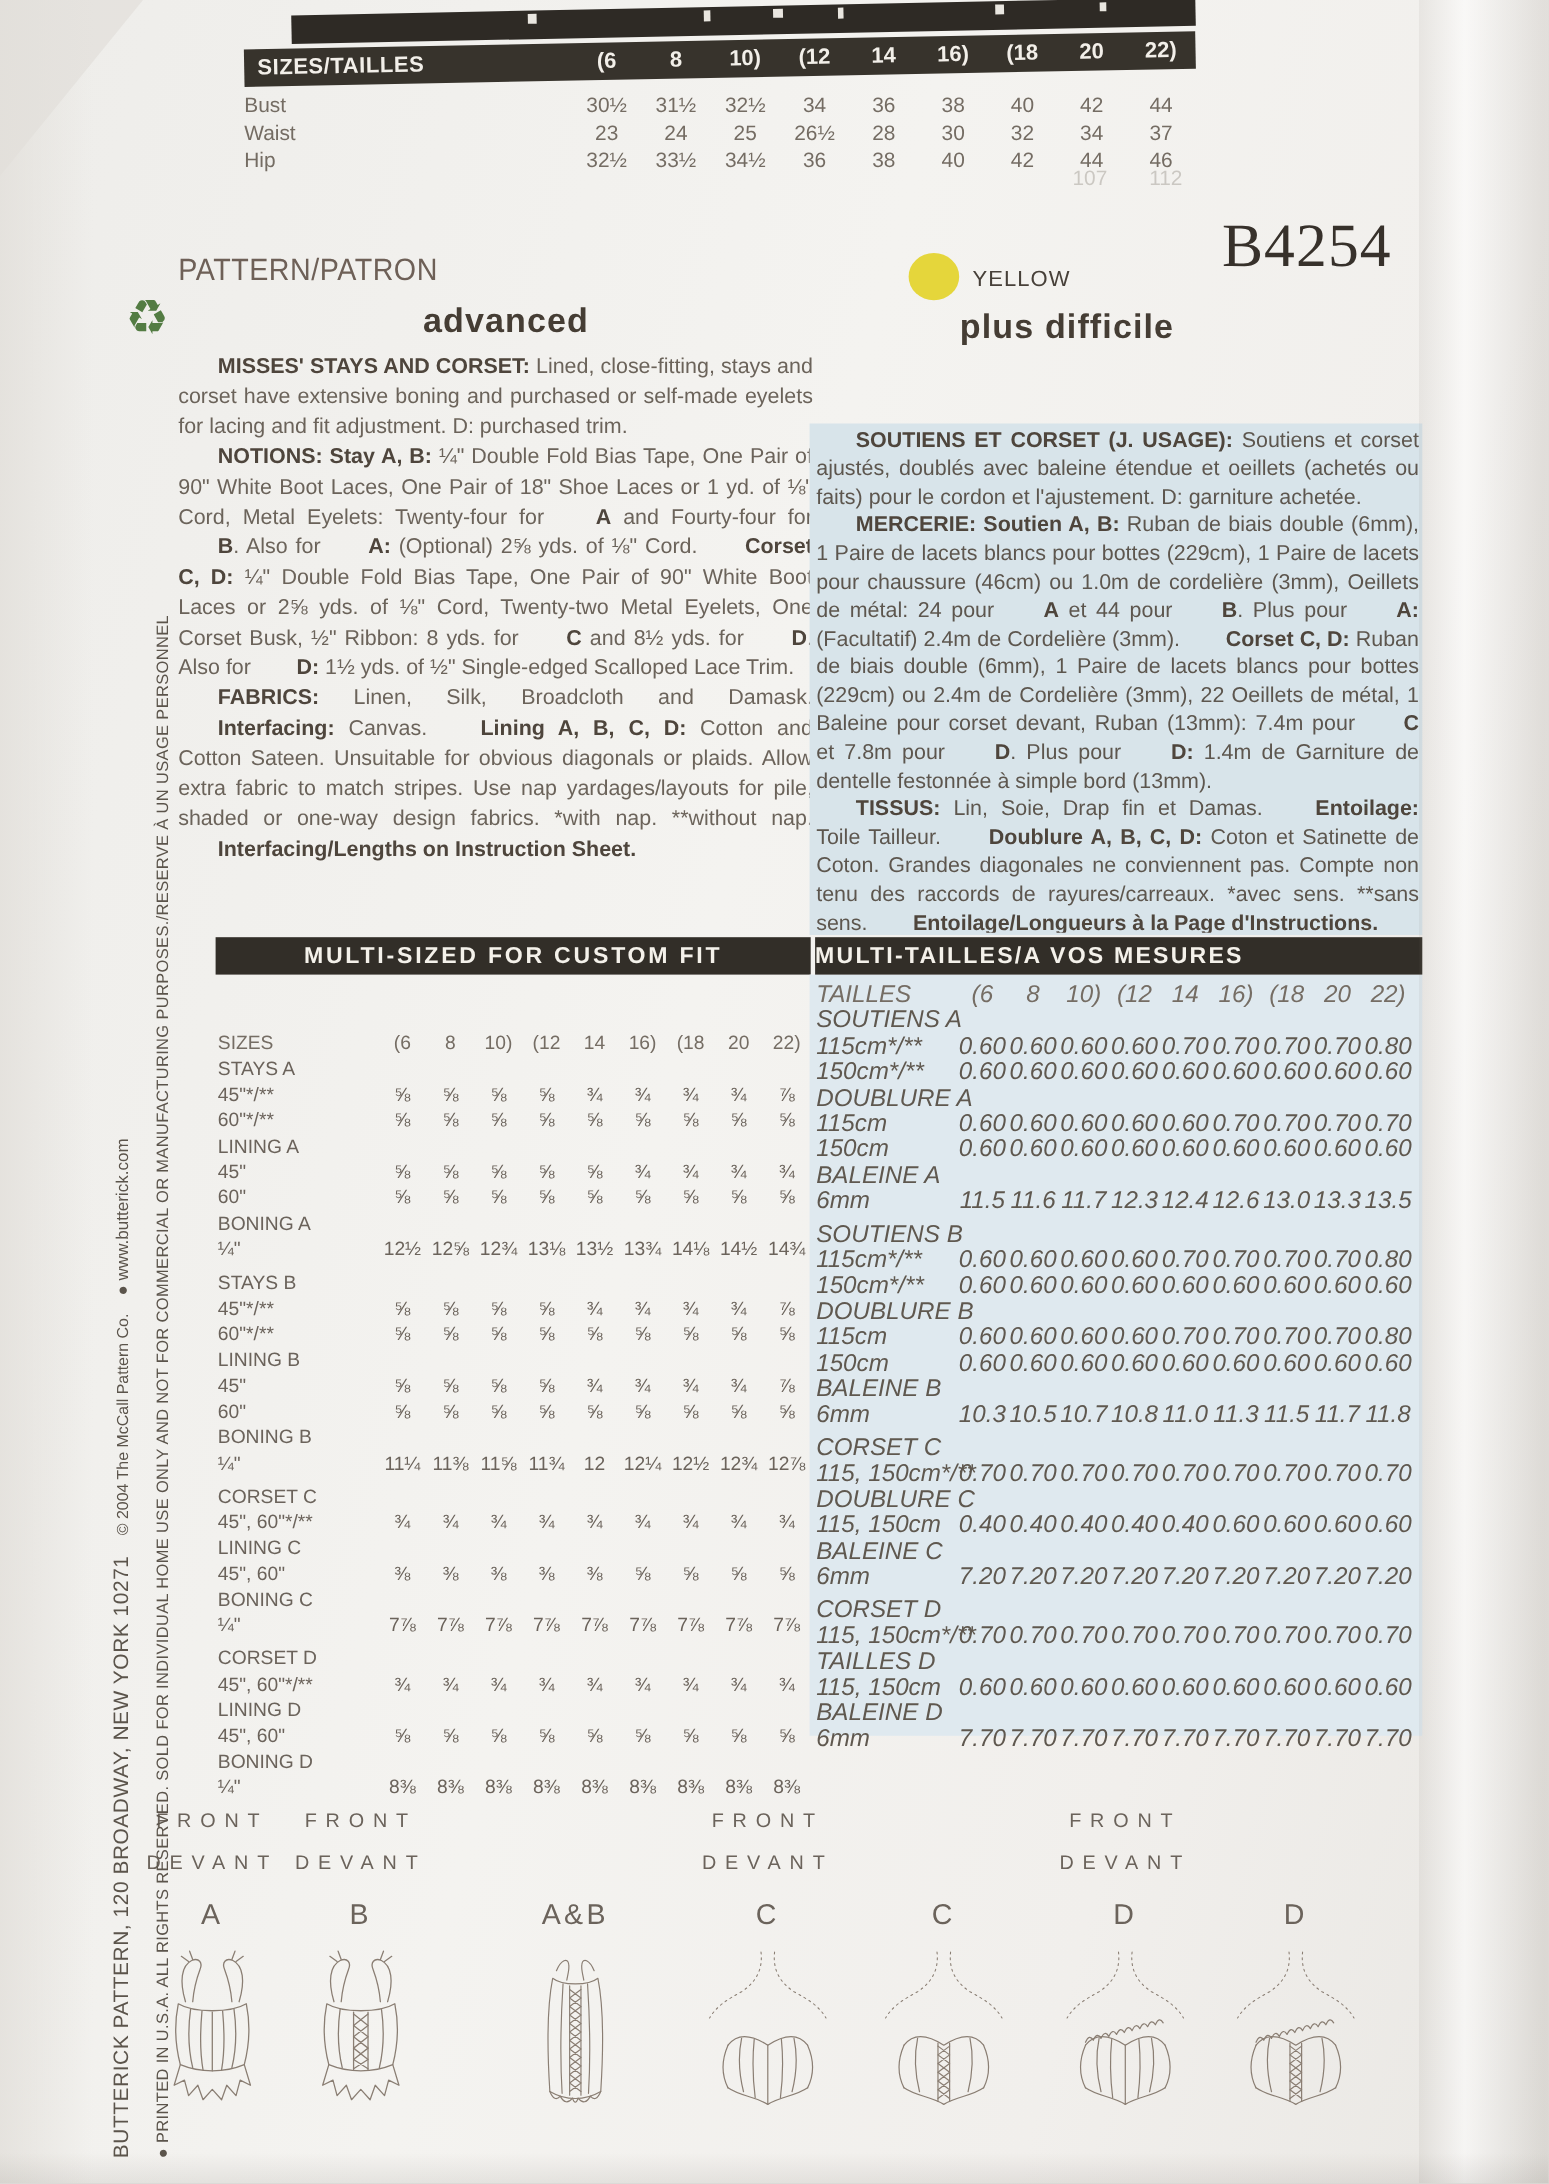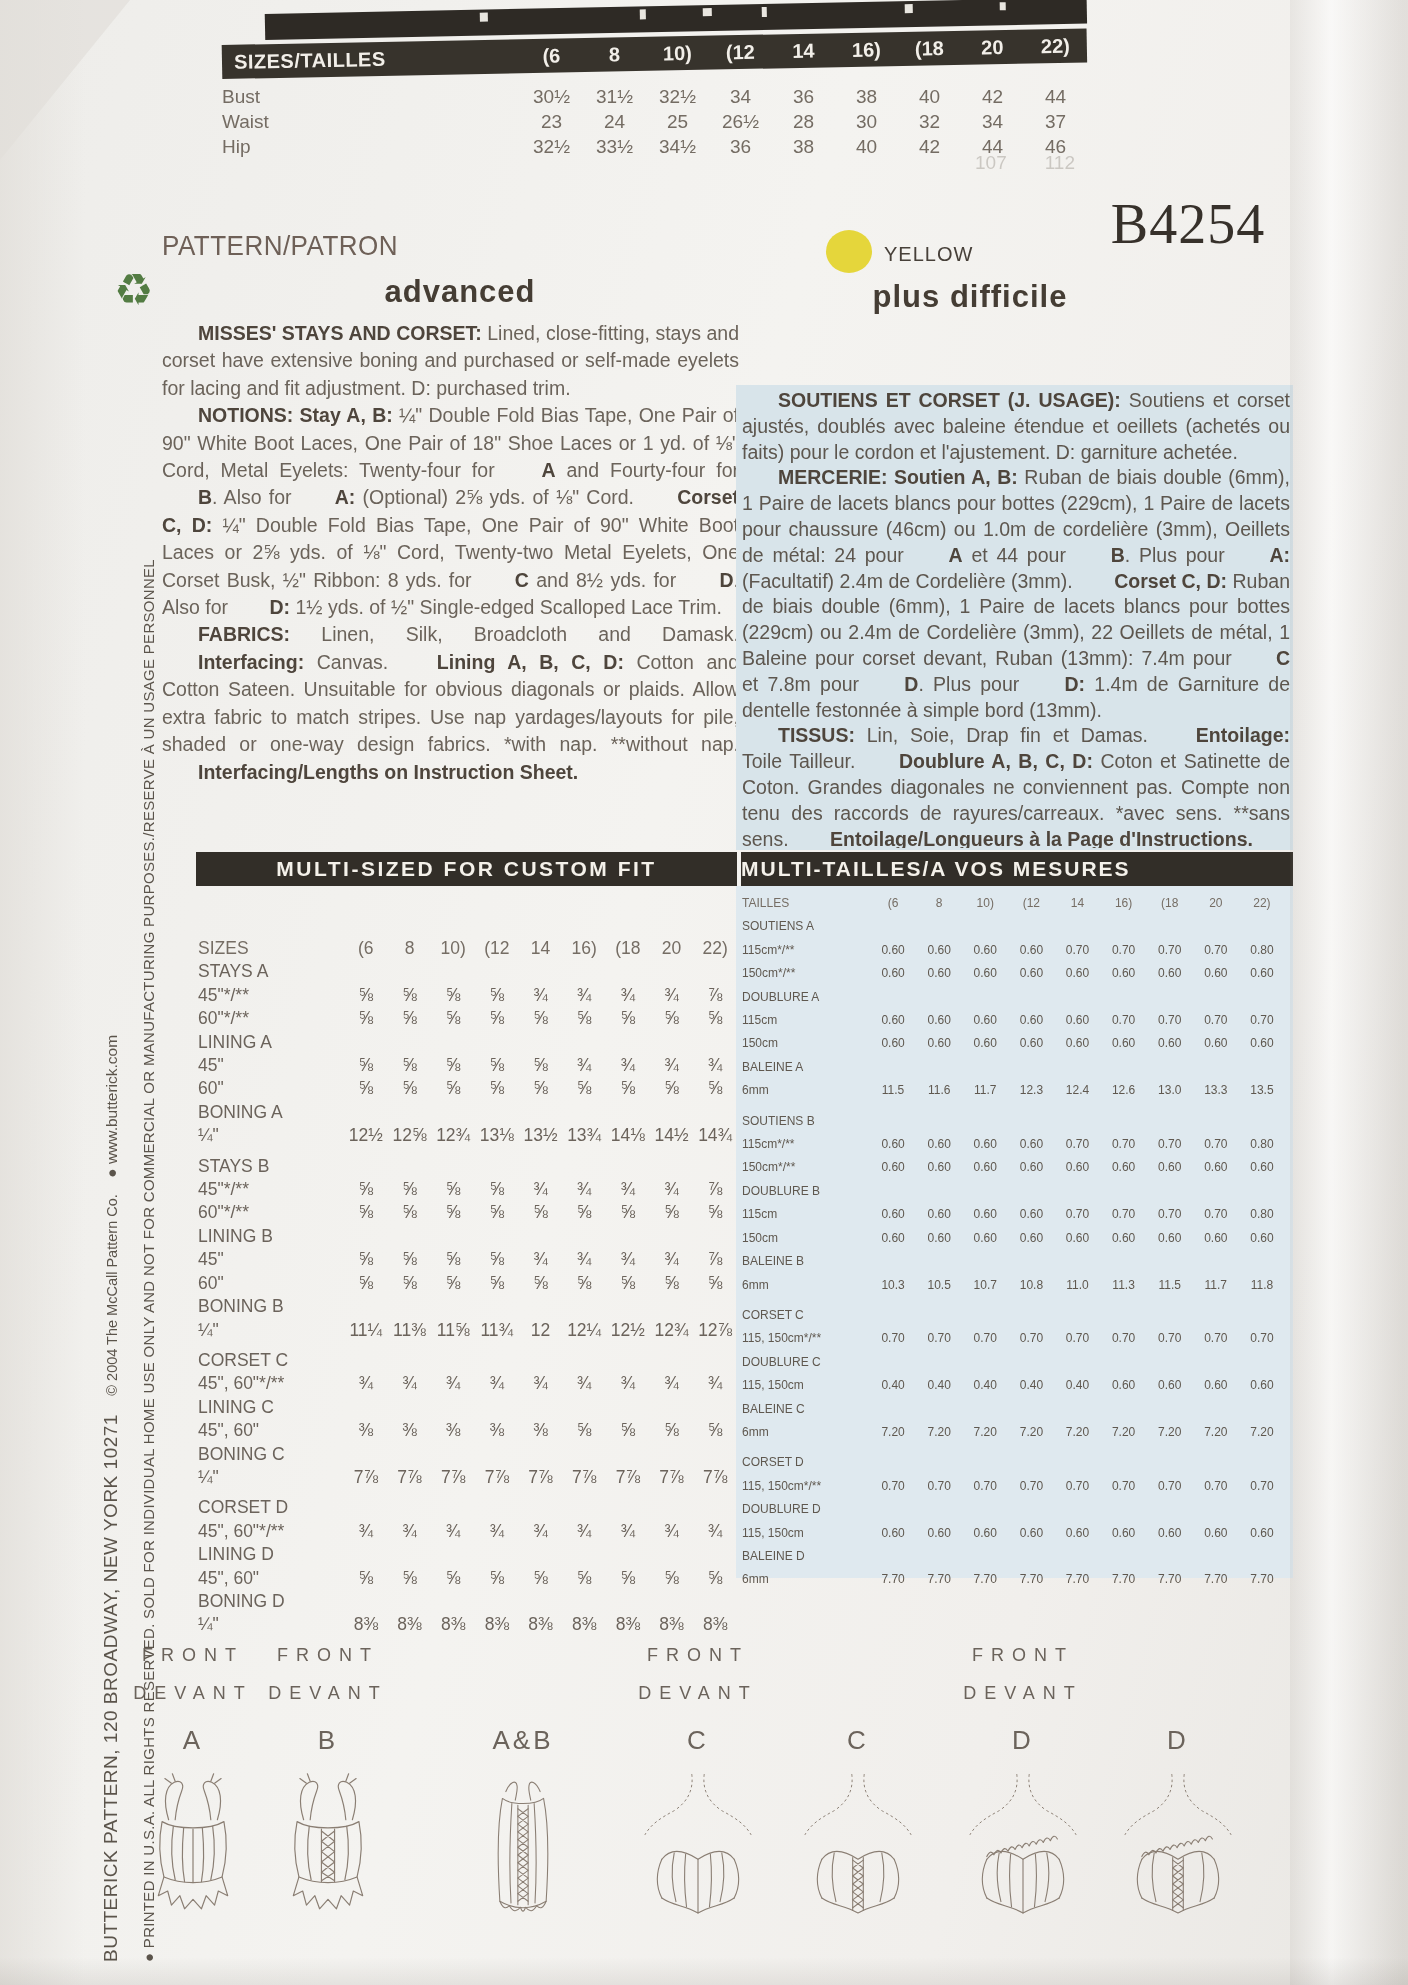--- a/index.html
+++ b/index.html
@@ -78,21 +78,21 @@
 
   
   .en-table-bar{position:absolute;left:196px;top:852px;width:541px;height:34px;background:#322e28;
     color:#f4f1ea;font-weight:bold;font-size:21px;letter-spacing:2.5px;text-align:center;line-height:34px;}
   .fr-table-bar{position:absolute;left:741px;top:852px;width:552px;height:34px;background:#322e28;
     color:#f4f1ea;font-weight:bold;font-size:21px;letter-spacing:2px;text-align:left;line-height:34px;}
   .fr-table-bg{position:absolute;left:736px;top:886px;width:557px;height:692px;background:#dfe9ef;}
   .en-table{position:absolute;left:198px;top:937px;width:539px;--lw:146px;
     font-size:17.5px;line-height:23.4px;color:#6b635b;}
   .fr-table{position:absolute;left:742px;top:892px;width:543px;--lw:128px;
-    font-size:12px;line-height:23.4px;color:#5f584f;}
+    font-size:22px;line-height:23.4px;color:#5f584f;font-style:italic;}
   .en-table .thead,.fr-table .thead{color:#756d64;}
 
   
   .figure{position:absolute;top:1645px;width:150px;text-align:center;color:#6b635b;}
   .fig-front,.fig-devant{height:38px;font-size:18px;letter-spacing:8px;white-space:nowrap;}
   .fig-letter{height:36px;font-size:26px;letter-spacing:3px;margin-top:4px;}
   .fig-svg{margin-top:10px;}
   .fig-svg path{stroke:#8a7e73;fill:none;stroke-width:1.25;stroke-linecap:round;stroke-linejoin:round;}
   .fig-svg .dot{stroke-dasharray:2,4;stroke-width:1.1;}
 
@@ -604,21 +604,21 @@
         <div class="tcell">0.70</div>
         <div class="tcell">0.70</div>
         <div class="tcell">0.70</div>
         <div class="tcell">0.70</div>
         <div class="tcell">0.70</div>
         <div class="tcell">0.70</div>
         <div class="tcell">0.70</div>
         <div class="tcell">0.70</div>
         <div class="tcell">0.70</div>
       </div>
-      <div class="tsection">DOUBLURE D</div>
+      <div class="tsection">TAILLES D</div>
       <div class="trow ">
         <div class="tlabel">115, 150cm</div>
         <div class="tcell">0.60</div>
         <div class="tcell">0.60</div>
         <div class="tcell">0.60</div>
         <div class="tcell">0.60</div>
         <div class="tcell">0.60</div>
         <div class="tcell">0.60</div>
         <div class="tcell">0.60</div>
         <div class="tcell">0.60</div>

